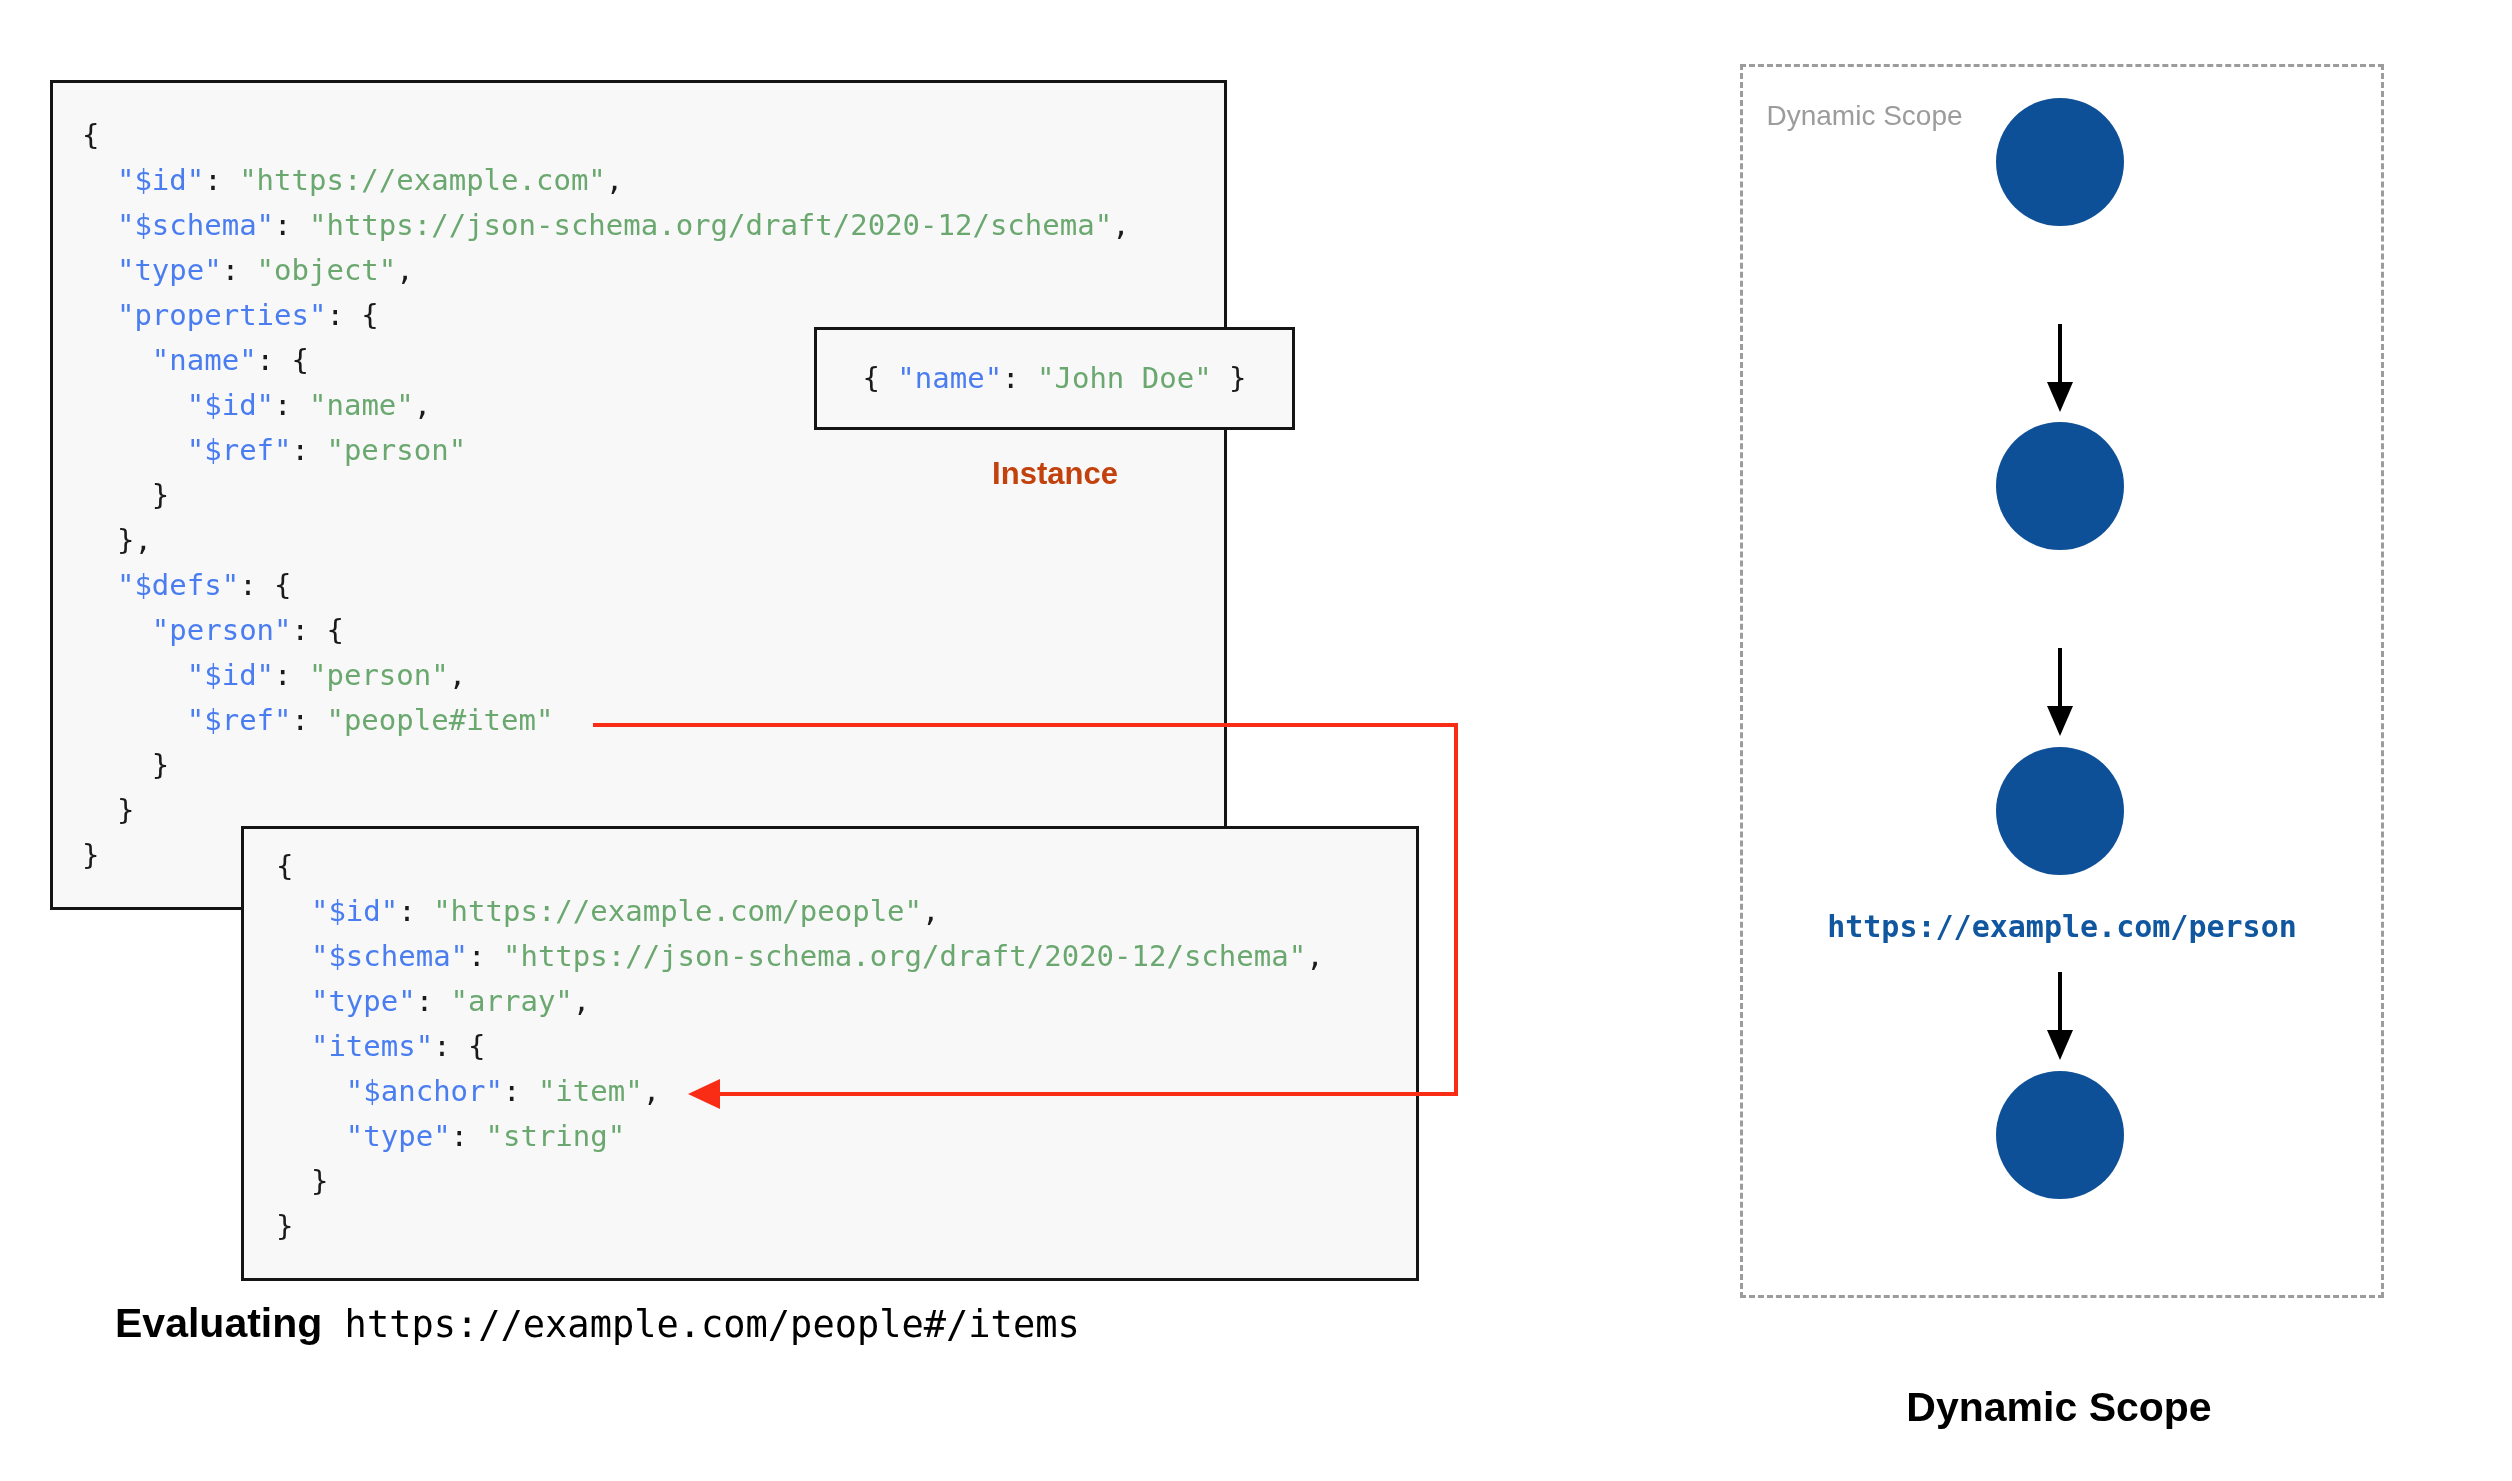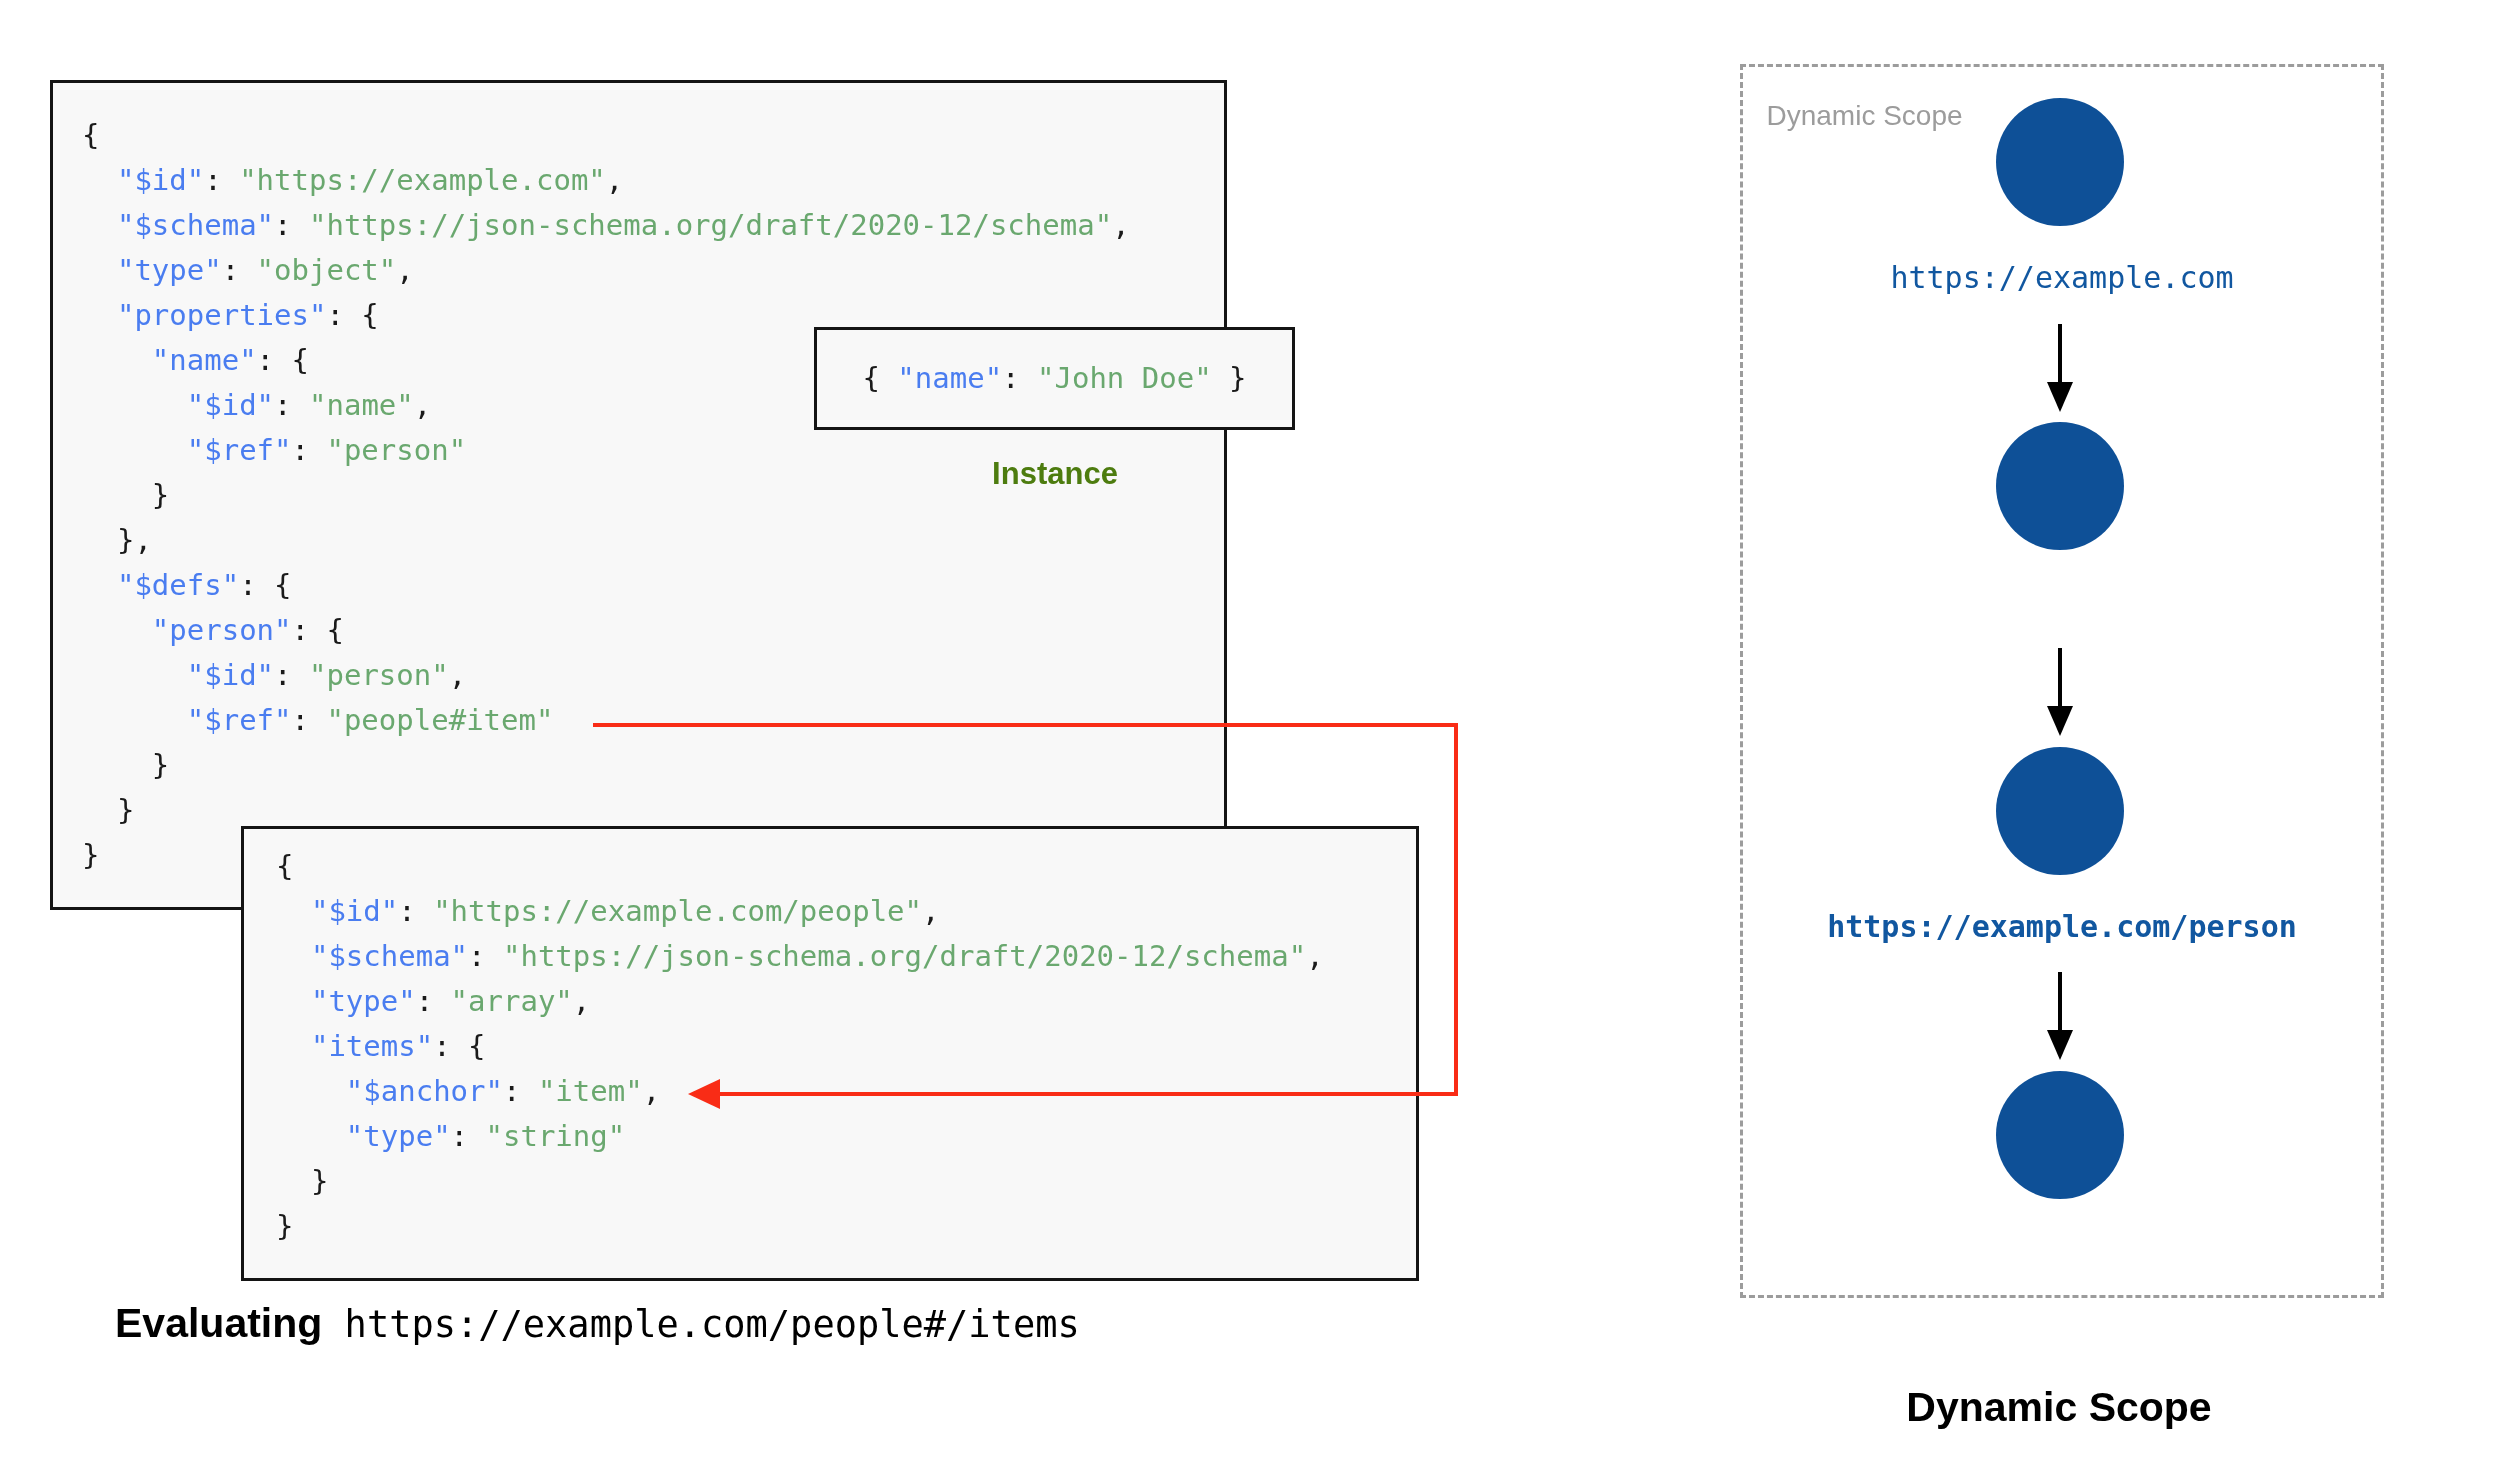--- a/index.html
+++ b/index.html
@@ -52,21 +52,21 @@
     left: 814px; top: 327px;
     width: 475px; height: 97px;
     z-index: 3;
     display: flex; align-items: center; justify-content: center;
   }
   #instance-label {
     position: absolute;
     left: 814px; top: 455px;
     width: 482px; height: 37px;
     text-align: center;
-    font-size: 31px; font-weight: bold; color: #4d7c0f;
+    font-size: 31px; font-weight: bold; color: #c2410c;
     line-height: 37px;
     z-index: 3;
   }
   
   .red-seg { position: absolute; background: var(--c-red); z-index: 5; }
   #red-h1 { left: 593px; top: 723px; width: 865px; height: 4.3px; }
   #red-v  { left: 1454px; top: 723px; width: 4.3px;  height: 373px; }
   #red-h2 { left: 717px; top: 1092px; width: 741px; height: 4.3px; }
   #red-head {
     position: absolute; z-index: 5;
@@ -167,21 +167,20 @@
 
   <div id="red-h1" class="red-seg"></div>
   <div id="red-v" class="red-seg"></div>
   <div id="red-h2" class="red-seg"></div>
   <div id="red-head"></div>
 
   <div id="scope-panel">
     <div id="scope-panel-title">Dynamic Scope</div>
 
     <div id="node-1" class="scope-node"></div>
-    <div id="url-1" class="scope-url">https://example.com</div>
 
     <div id="arrow-1" class="v-arrow">
       <div class="shaft"></div>
       <div class="head"></div>
     </div>
 
     <div id="node-2" class="scope-node"></div>
 
     <div id="arrow-2" class="v-arrow">
       <div class="shaft"></div>

